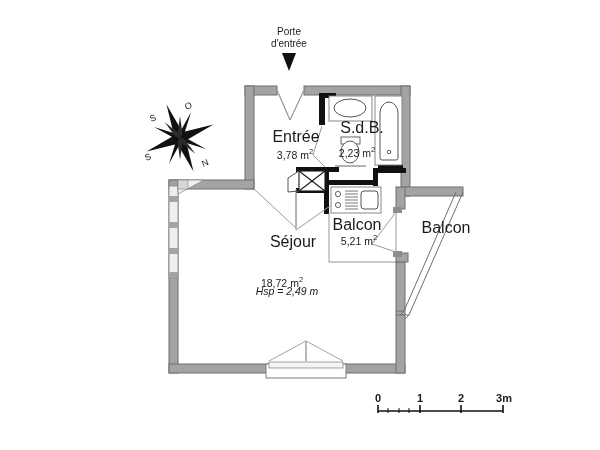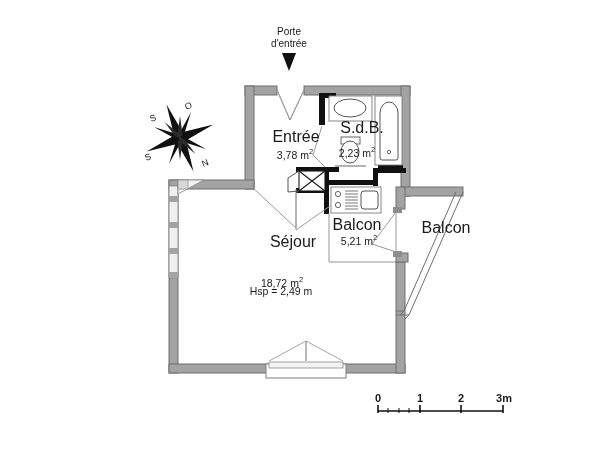--- a/index.html
+++ b/index.html
@@ -231,21 +231,21 @@
 
   <div class="lbl lbl-room ctr" style="left:357px;top:216px;">Balcon</div>
   <div class="lbl lbl-area ctr" style="left:359px;top:234px;">
     <span>5,21 m</span><span class="sup">2</span>
   </div>
 
   <div class="lbl lbl-room ctr" style="left:293px;top:233px;">Séjour</div>
   <div class="lbl lbl-area ctr" style="left:282px;top:276px;">
     <span>18,72 m</span><span class="sup">2</span>
   </div>
-  <div class="lbl lbl-area ctr" style="left:281px;top:285px;">Hsp = 2,49 m</div>
+  <div class="lbl lbl-area ctr" style="left:287px;top:285px;font-style:italic;">Hsp = 2,49 m</div>
 
   <div class="lbl lbl-room ctr" style="left:446px;top:219px;">Balcon</div>
 
   <div class="lbl lbl-scale ctr" style="left:378px;top:392px;">0</div>
   <div class="lbl lbl-scale ctr" style="left:420px;top:392px;">1</div>
   <div class="lbl lbl-scale ctr" style="left:461px;top:392px;">2</div>
   <div class="lbl lbl-scale ctr" style="left:504px;top:392px;">3m</div>
 
 </div>
 

